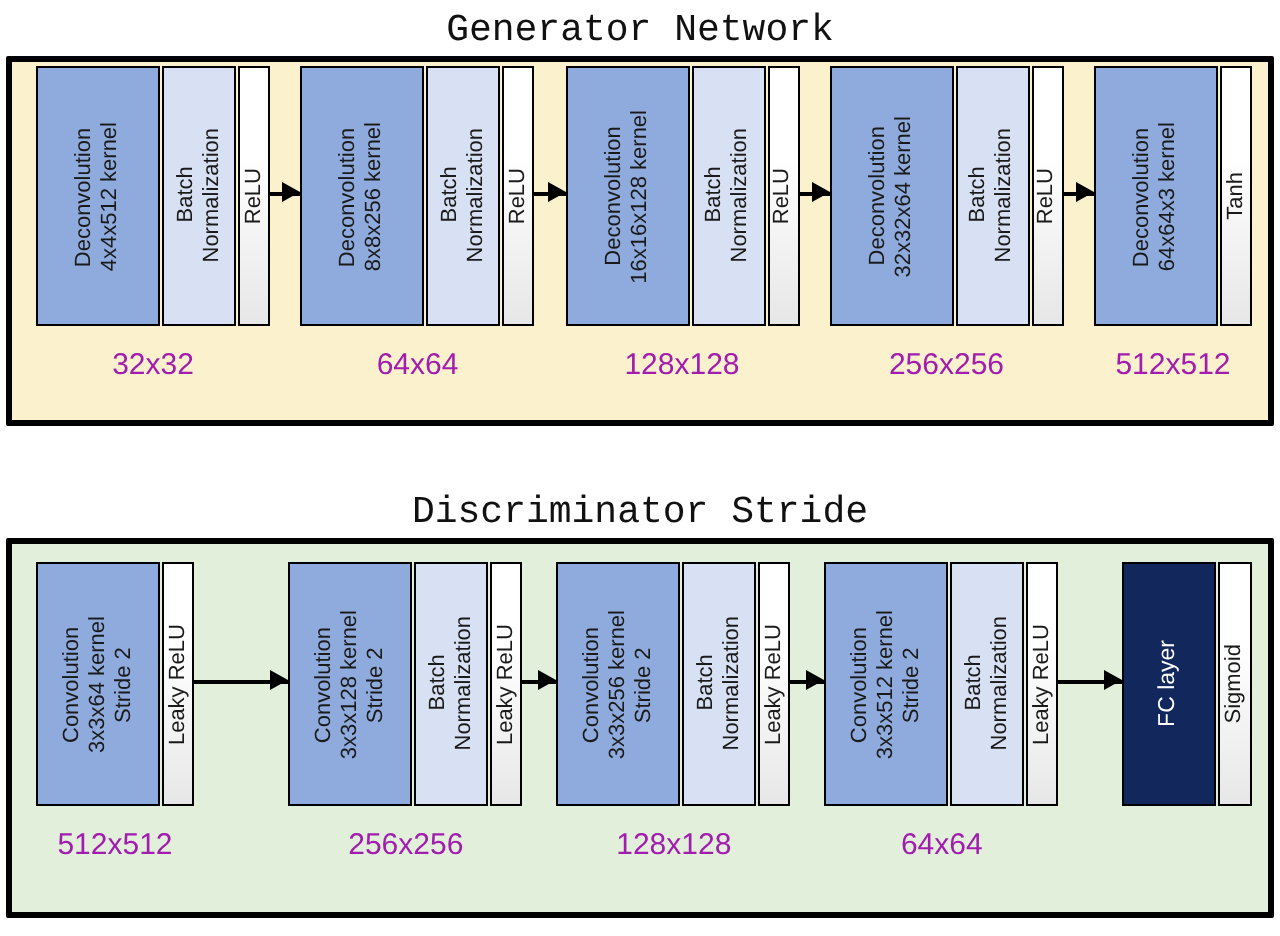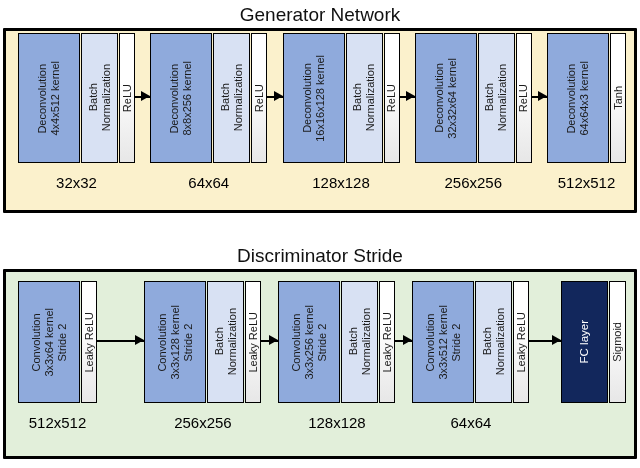--- a/index.html
+++ b/index.html
@@ -9,21 +9,21 @@
     font-family: "Liberation Sans", sans-serif;
     color: #111;
     overflow: hidden;
   }
   .figure { width: 640px; height: 468px; position: relative; }
 
   .section-title {
     height: 26px;
     margin-top: 2px;
     text-align: center;
-    font-family: Liberation Sans, sans-serif;
+    font-family: Liberation Mono, monospace;
     font-size: 19px;
     line-height: 26px;
     color: #111;
   }
   .panel {
     margin: 0 3px;
     border: 3px solid #000;
     border-radius: 1px;
   }
   .panel.generator { height: 185px; background: #FBF1CC; padding: 2px 8px 0 12px; }
@@ -57,21 +57,21 @@
     white-space: nowrap;
     color: #1a1a1a;
   }
   .vtext span { display: block; }
   .layer.fc .vtext { color: #ffffff; font-size: 11.5px; }
 
   .size-label {
     margin-top: 11px;
     text-align: center;
     font-size: 15px;
-    color: #000000;
+    color: #a21caf;
   }
 
   .arrow {
     align-self: flex-start;
     height: 0;
     border-top: 2.5px solid #000;
     position: relative;
     min-width: 12px;
   }
   .gen-arrow  { margin-top: 63px; flex: 1 1 0; }

